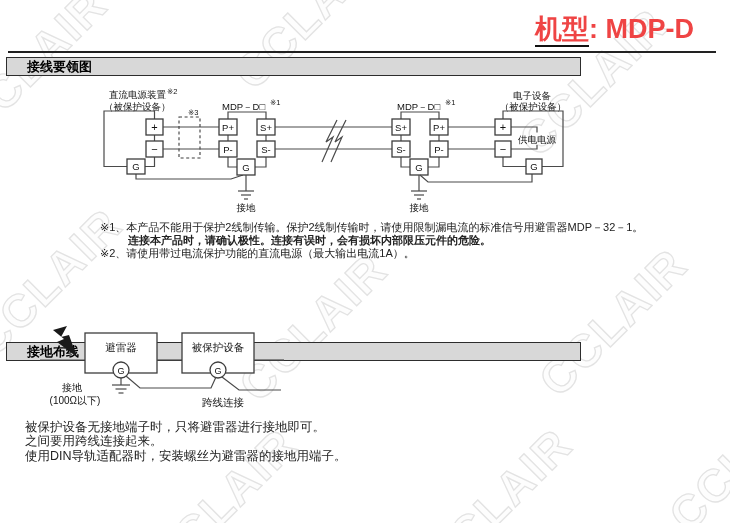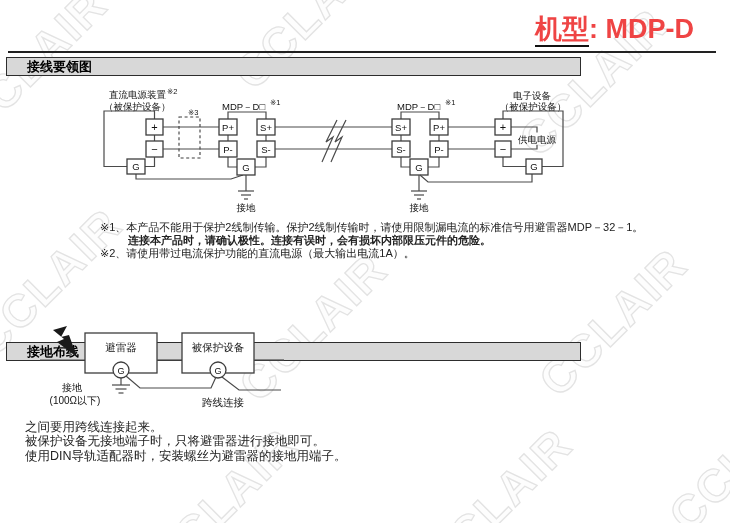--- a/index.html
+++ b/index.html
@@ -212,18 +212,18 @@
     <text x="72" y="69" text-anchor="middle" style="font-size:10px">接地</text>
     <text x="75" y="82" text-anchor="middle" style="font-size:10px">(100Ω以下)</text>
     <g>
       <polyline class="wire" points="126,54 140,66 211,66 216,55"></polyline>
       <polyline class="wire" points="222,55 239,68 281,68"></polyline>
     </g>
     <text x="223" y="84" text-anchor="middle" style="font-size:10.5px">跨线连接</text>
   </svg>
 
   <div class="bottom-par">
+    <div>被保护设备无接地端子时，只将避雷器进行接地即可。</div>
     <div>之间要用跨线连接起来。</div>
-    <div>被保护设备无接地端子时，只将避雷器进行接地即可。</div>
     <div>使用DIN导轨适配器时，安装螺丝为避雷器的接地用端子。</div>
   </div>
 
 </div>
 
 </body></html>

